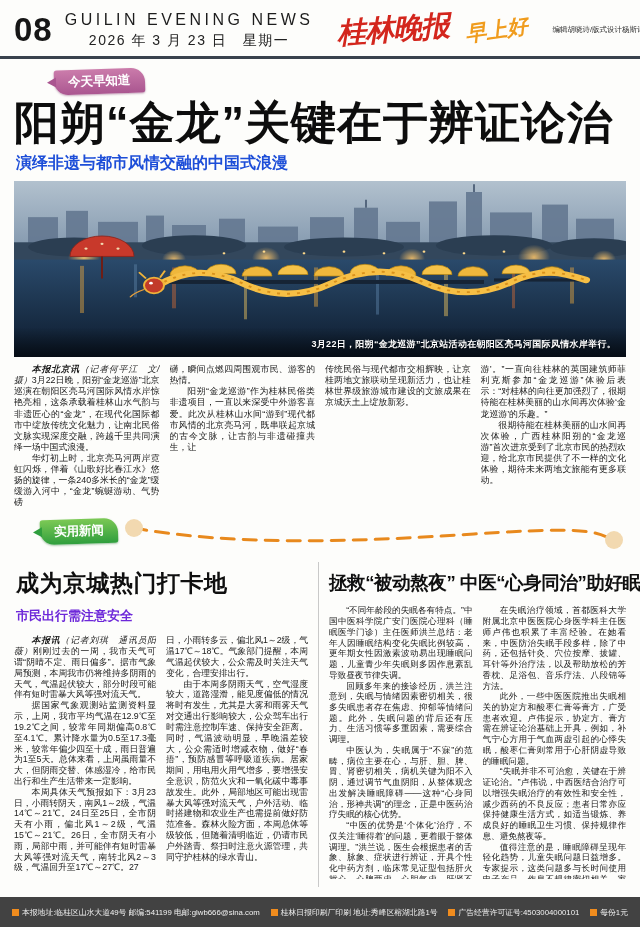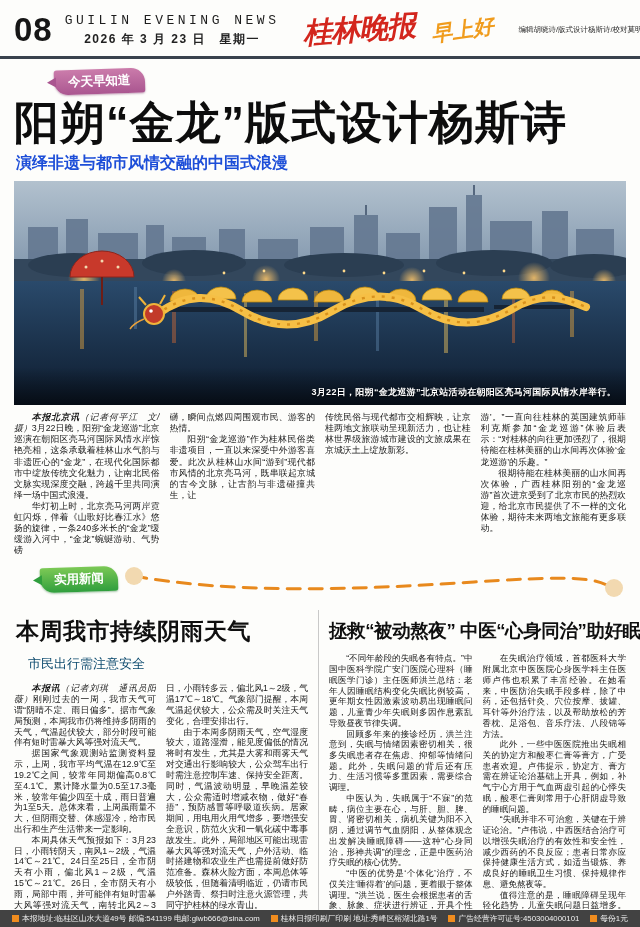--- a/index.html
+++ b/index.html
@@ -4,43 +4,43 @@
 <style>
   * { margin:0; padding:0; box-sizing:border-box; }
   html,body { background:#e9e9e9; }
   body { font-family:"Liberation Sans", sans-serif; }
   .page { position:relative; width:640px; height:927px; margin:0 auto; background:#fdfdfb; overflow:hidden; color:#1a1a1a; }
 
   
   .masthead { display:flex; align-items:center; gap:12px; padding:10px 4px 6px 14px; height:56px;justify-content:space-between; }
   .page-num { font-size:33px; font-weight:800; letter-spacing:1px; color:#161616; }
   .mast-block { display:flex; flex-direction:column; align-items:center; }
-  .mast-en { font-family:Liberation Mono, monospace; font-size:13px; letter-spacing:3.5px; color:#1d1d1d; white-space:nowrap; }
-  .mast-date { font-size:12px; font-weight:700; letter-spacing:1.5px; color:#222; margin-top:3px; }
+  .mast-en { font-family:Liberation Sans, sans-serif; font-size:16px; letter-spacing:3.5px; color:#1d1d1d; white-space:nowrap; }
+  .mast-date { font-size:14px; font-weight:400; letter-spacing:1.5px; color:#222; margin-top:3px; }
   .v-div { width:1px; height:36px; background:#c8c8c8; }
   .brand-cn { font-size:29px; font-weight:900; font-style:italic; color:#d3261d; transform:rotate(-4deg); letter-spacing:-1px; white-space:nowrap; }
   .greeting { font-size:21px; font-weight:900; font-style:italic; color:#f09c1d; transform:rotate(-8deg); margin-left:4px; white-space:nowrap; }
   .staff-line { margin-left:auto; font-size:7.5px; color:#2c2c2c; white-space:nowrap; }
   .top-rule { height:3px; background:#39424d; }
 
   
   .badge { position:relative; display:inline-block; color:#fff; font-weight:700; font-size:12.5px; padding:4px 14px; border-radius:3px 14px 3px 14px; transform:rotate(-2deg); }
   .badge::before { content:""; position:absolute; left:-7px; top:7px; border-top:5px solid transparent; border-bottom:5px solid transparent; border-right:9px solid; }
   .badge-pink { background:linear-gradient(180deg,#cb7cab 0%,#aa5690 100%); box-shadow:0 1px 2px rgba(120,50,100,.4); }
   .badge-pink::before { border-right-color:#aa5690; }
   .badge-green { background:linear-gradient(180deg,#7cc955 0%,#2f9e3d 100%); box-shadow:0 1px 2px rgba(30,110,40,.4); }
   .badge-green::before { border-right-color:#2f9e3d; }
 
   
   .lead-story { padding:0 14px; }
   .badge-row { margin:10px 0 4px 40px; }
   .headline { font-size:45px; font-weight:900; line-height:1.12; letter-spacing:1px; color:#0d0d0d; white-space:nowrap; }
   .subhead { font-size:16px; font-weight:700; color:#1d4ed8; margin:5px 0 7px 2px; }
 
-  .photo { position:relative; width:612px; height:224px; overflow:hidden; background:#0f766e; }
+  .photo { position:relative; width:612px; height:176px; overflow:hidden; background:#0f766e; }
   .photo svg { display:block; width:100%; height:100%; }
   .photo-caption { position:absolute; right:10px; bottom:6px; font-size:9px; font-weight:700; color:#fff; text-shadow:0 1px 2px rgba(0,0,0,.85); letter-spacing:.3px; }
 
   .cols { display:flex; gap:10px; margin-top:7px; }
   .col { flex:1; overflow:hidden; }
   .cols-main .col { height:146px; font-size:8.9px; line-height:1.24; }
   .para { text-align:justify; text-indent:2em; color:#191919; }
   .para.no-indent { text-indent:0; }
   .para .lead { font-weight:800;font-style:italic; }
   .para .kai { font-style:italic; color:#242424; }
@@ -49,27 +49,27 @@
   .section-divider { position:relative; height:36px; margin:6px 14px 0 14px; }
   .section-divider .badge { position:absolute; left:26px; top:3px; z-index:2; }
   .divider-svg { position:absolute; inset:0; width:100%; height:100%; }
 
   
   .bottom-wrap { display:flex; gap:10px; margin:2px 14px 0 14px; }
   .weather-article { width:294px; }
   .article-vrule { width:1px; background:#c9c9c9; margin-top:8px; }
   .sleep-article { flex:1; min-width:0; }
   .weather-headline { font-size:23px; font-weight:900; color:#0f0f0f; margin:14px 0 8px 2px; letter-spacing:.5px; }
-  .weather-subhead { font-size:13px; font-weight:400; color:#0c4a6e; margin:0 0 10px 14px; }
+  .weather-subhead { font-size:13px; font-weight:700; color:#6d28d9; margin:0 0 10px 2px; }
   .sleep-headline { font-size:18.5px; font-weight:900; color:#0f0f0f; margin:16px 0 10px 0; letter-spacing:-.4px; white-space:nowrap; }
   .cols-weather .col { height:252px; font-size:8.8px; line-height:1.23; }
   .cols-sleep .col { height:274px; font-size:8.6px; line-height:1.25; }
 
   
-  .colophon { position:absolute; left:0; right:0; bottom:0; height:17px; background:#424242; display:flex; align-items:center; padding:0 12px; gap:0; justify-content:space-between; }
+  .colophon { position:absolute; left:0; right:0; bottom:0; height:30px; background:#424242; display:flex; align-items:center; padding:0 12px; gap:0; justify-content:space-between; }
   .colophon .seg { display:flex; align-items:center; font-size:7.8px; color:#f2f2f2; white-space:nowrap; }
   .sq { display:inline-block; width:7px; height:7px; background:#f08c1e; margin-right:3px; flex:none; }
 </style>
 </head>
 <body>
 
 <div class="page">
 
   <header class="masthead">
     <div class="page-num">08</div>
@@ -82,21 +82,21 @@
     <div class="greeting">早上好</div>
     <div class="v-div"></div>
     <div class="staff-line">编辑胡晓诗/版式设计杨斯诗/校对莫明丽</div>
   </header>
   <div class="top-rule"></div>
 
   <section class="lead-story">
     <div class="badge-row">
       <span class="badge badge-pink">今天早知道</span>
     </div>
-    <h1 class="headline">阳朔“金龙”版式设计杨斯诗</h1>
+    <h1 class="headline">阳朔“金龙”关键在于辨证论治</h1>
     <h2 class="subhead">演绎非遗与都市风情交融的中国式浪漫</h2>
 
     <figure class="photo">
       <svg viewBox="0 0 612 224" preserveAspectRatio="none">
         <defs>
           <linearGradient id="sky" x1="0" y1="0" x2="0" y2="1">
             <stop offset="0" stop-color="#b2c1ce"></stop>
               <stop offset="1" stop-color="#7d93aa"></stop>
           </linearGradient>
           <linearGradient id="water" x1="0" y1="0" x2="0" y2="1">
@@ -241,21 +241,21 @@
     <svg class="divider-svg" viewBox="0 0 612 36" preserveAspectRatio="none">
       <path d="M120,12 C220,30 340,26 460,18 S580,16 600,24" fill="none" stroke="#e8891d" stroke-width="3" stroke-dasharray="13 9" stroke-linecap="round"></path>
       <circle cx="120" cy="12" r="9" fill="#f2d9b0"></circle>
       <circle cx="600" cy="24" r="9" fill="#f2d9b0"></circle>
     </svg>
   </div>
 
   <section class="bottom-wrap">
 
     <article class="weather-article">
-      <h3 class="weather-headline">本周我市持续阴雨天气</h3>
+      <h3 class="weather-headline">成为京城热门打卡地</h3>
       <h4 class="weather-subhead">市民出行需注意安全</h4>
       <div class="cols cols-weather">
         <div class="col">
             <p class="para"><b class="lead">本报讯</b><span class="kai">（记者刘琪　通讯员阳薇）</span>刚刚过去的一周，我市天气可谓“阴晴不定、雨日偏多”。据市气象局预测，本周我市仍将维持多阴雨的天气，气温起伏较大，部分时段可能伴有短时雷暴大风等强对流天气。</p>
             <p class="para">据国家气象观测站监测资料显示，上周，我市平均气温在12.9℃至19.2℃之间，较常年同期偏高0.8℃至4.1℃。累计降水量为0.5至17.3毫米，较常年偏少四至十成，雨日普遍为1至5天。总体来看，上周虽雨量不大，但阴雨交替、体感湿冷，给市民出行和生产生活带来一定影响。</p>
             <p class="para">本周具体天气预报如下：3月23日，小雨转阴天，南风1～2级，气温14℃～21℃。24日至25日，全市阴天有小雨，偏北风1～2级，气温15℃～21℃。26日，全市阴天有小雨，局部中雨，并可能伴有短时雷暴大风等强对流天气，南转北风2～3级，气温回升至17℃～27℃。27</p>
           </div>
         <div class="col">
             <p class="para no-indent">日，小雨转多云，偏北风1～2级，气温17℃～18℃。气象部门提醒，本周气温起伏较大，公众需及时关注天气变化，合理安排出行。</p>
             <p class="para">由于本周多阴雨天气，空气湿度较大，道路湿滑，能见度偏低的情况将时有发生，尤其是大雾和雨雾天气对交通出行影响较大，公众驾车出行时需注意控制车速、保持安全距离。同时，气温波动明显，早晚温差较大，公众需适时增减衣物，做好“春捂”，预防感冒等呼吸道疾病。居家期间，用电用火用气增多，要增强安全意识，防范火灾和一氧化碳中毒事故发生。此外，局部地区可能出现雷暴大风等强对流天气，户外活动、临时搭建物和农业生产也需提前做好防范准备。森林火险方面，本周总体等级较低，但随着清明临近，仍请市民户外踏青、祭扫时注意火源管理，共同守护桂林的绿水青山。</p>

